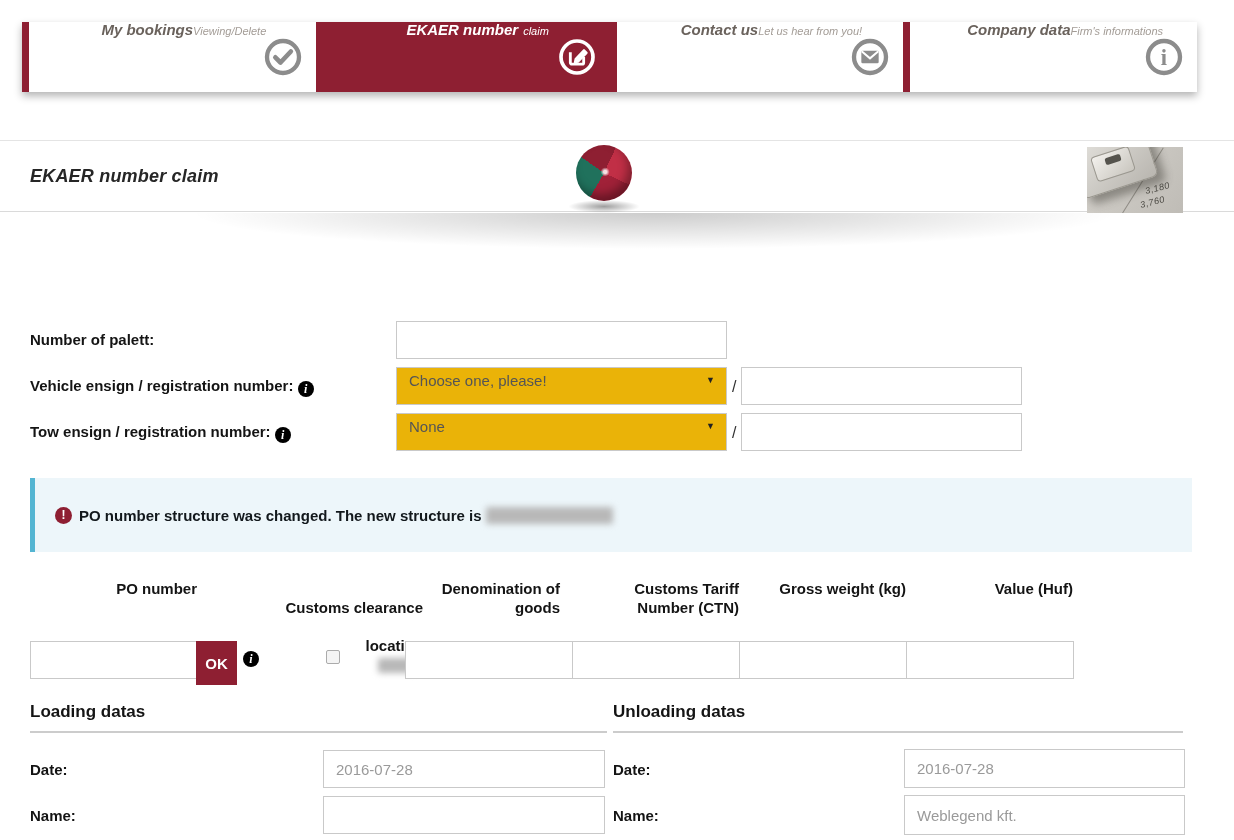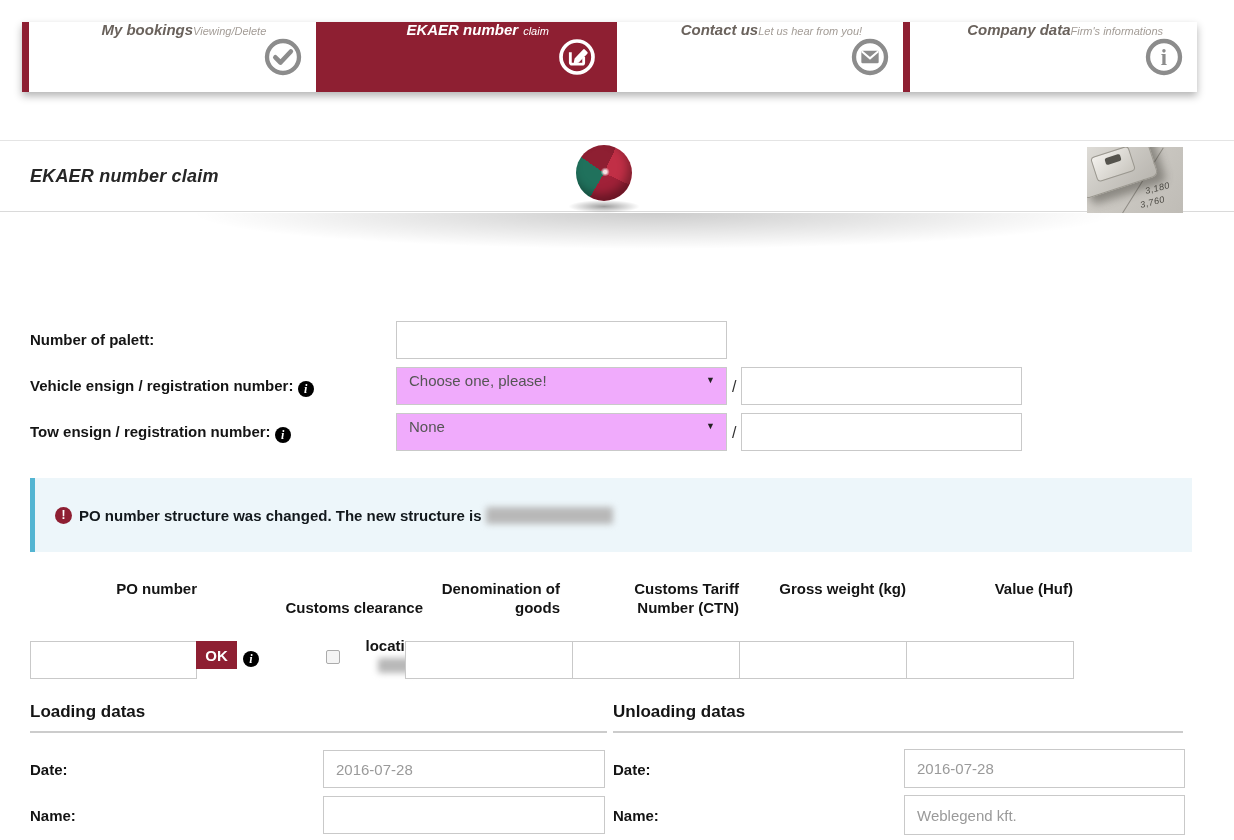--- a/index.html
+++ b/index.html
@@ -54,21 +54,21 @@
   .photo .n1 { left:58px; top:36px; }
   .photo .n2 { left:53px; top:50px; }
   .curl { position:absolute; left:0; top:213px; width:1234px; height:50px;
           background:radial-gradient(ellipse 52% 100% at 53% 0%, rgba(0,0,0,.20), rgba(0,0,0,0) 72%); }
 
   
   .lbl { position:absolute; font-size:15px; font-weight:bold; color:#141414; white-space:nowrap; }
   .inp { position:absolute; border:1px solid #c9c9c9; background:#fff; font-family:inherit;
          font-size:15px; color:#555; padding:0 12px; outline:none; }
   .inp.gray { color:#9a9a9a; }
-  .sel { position:absolute; border:1px solid #c9c9c9; background:#f0abfc; display:flex;
+  .sel { position:absolute; border:1px solid #c9c9c9; background:#eab308; display:flex;
          align-items:center; padding:0 26px 12px 12px; font-size:15px; color:#555; cursor:pointer;text-align:right; }
   .sel .arrow { position:absolute; right:11px; font-size:9px; color:#222; }
   .slash { position:absolute; font-size:16px; color:#333; }
   .idot { display:inline-flex; width:16px; height:16px; border-radius:50%; background:#000;
           color:#fff; align-items:center; justify-content:center;
           font:italic bold 12px/1 "Liberation Serif", serif; vertical-align:-2px; cursor:pointer; }
 
   
   .alert { position:absolute; left:30px; top:478px; width:1162px; height:74px;
            background:#edf6fa; border-left:5px solid #54b5d2; display:flex; align-items:center;
@@ -76,21 +76,21 @@
   .alert .aic { width:17px; height:17px; border-radius:50%; background:#8e1f32; color:#fff;
                 display:inline-flex; align-items:center; justify-content:center;
                 font:bold 12px/1 "Liberation Sans", sans-serif; margin-right:7px; flex:0 0 auto; }
   .alert .atx { font-size:15px; font-weight:bold; color:#12181c; }
   .redact { display:inline-block; background:#b8b8b8; filter:blur(3px); border-radius:2px;
             vertical-align:-3px; }
 
   
   .th { position:absolute; font-size:15px; font-weight:bold; text-align:right;
         white-space:pre-line; line-height:19px; color:#141414; }
-  .ok { position:absolute; left:196px; top:641px; width:41px; height:28px; background:#8e1f32;
+  .ok { position:absolute; left:196px; top:641px; width:41px; height:44px; background:#8e1f32;
         color:#fff; border:none; font-family:inherit; font-size:15px; font-weight:bold; cursor:pointer; }
   .chk { position:absolute; left:326px; top:650px; width:14px; height:14px;
          border:1px solid #ababab; background:#f4f4f4; border-radius:2px; cursor:pointer; }
   .rowic { position:absolute; left:243px; top:651px; }
 
   
   .sect { position:absolute; font-size:17px; font-weight:bold; color:#141414;
           border-bottom:2px solid #ccc; padding-bottom:9px; }
 
   svg { display:block; }

